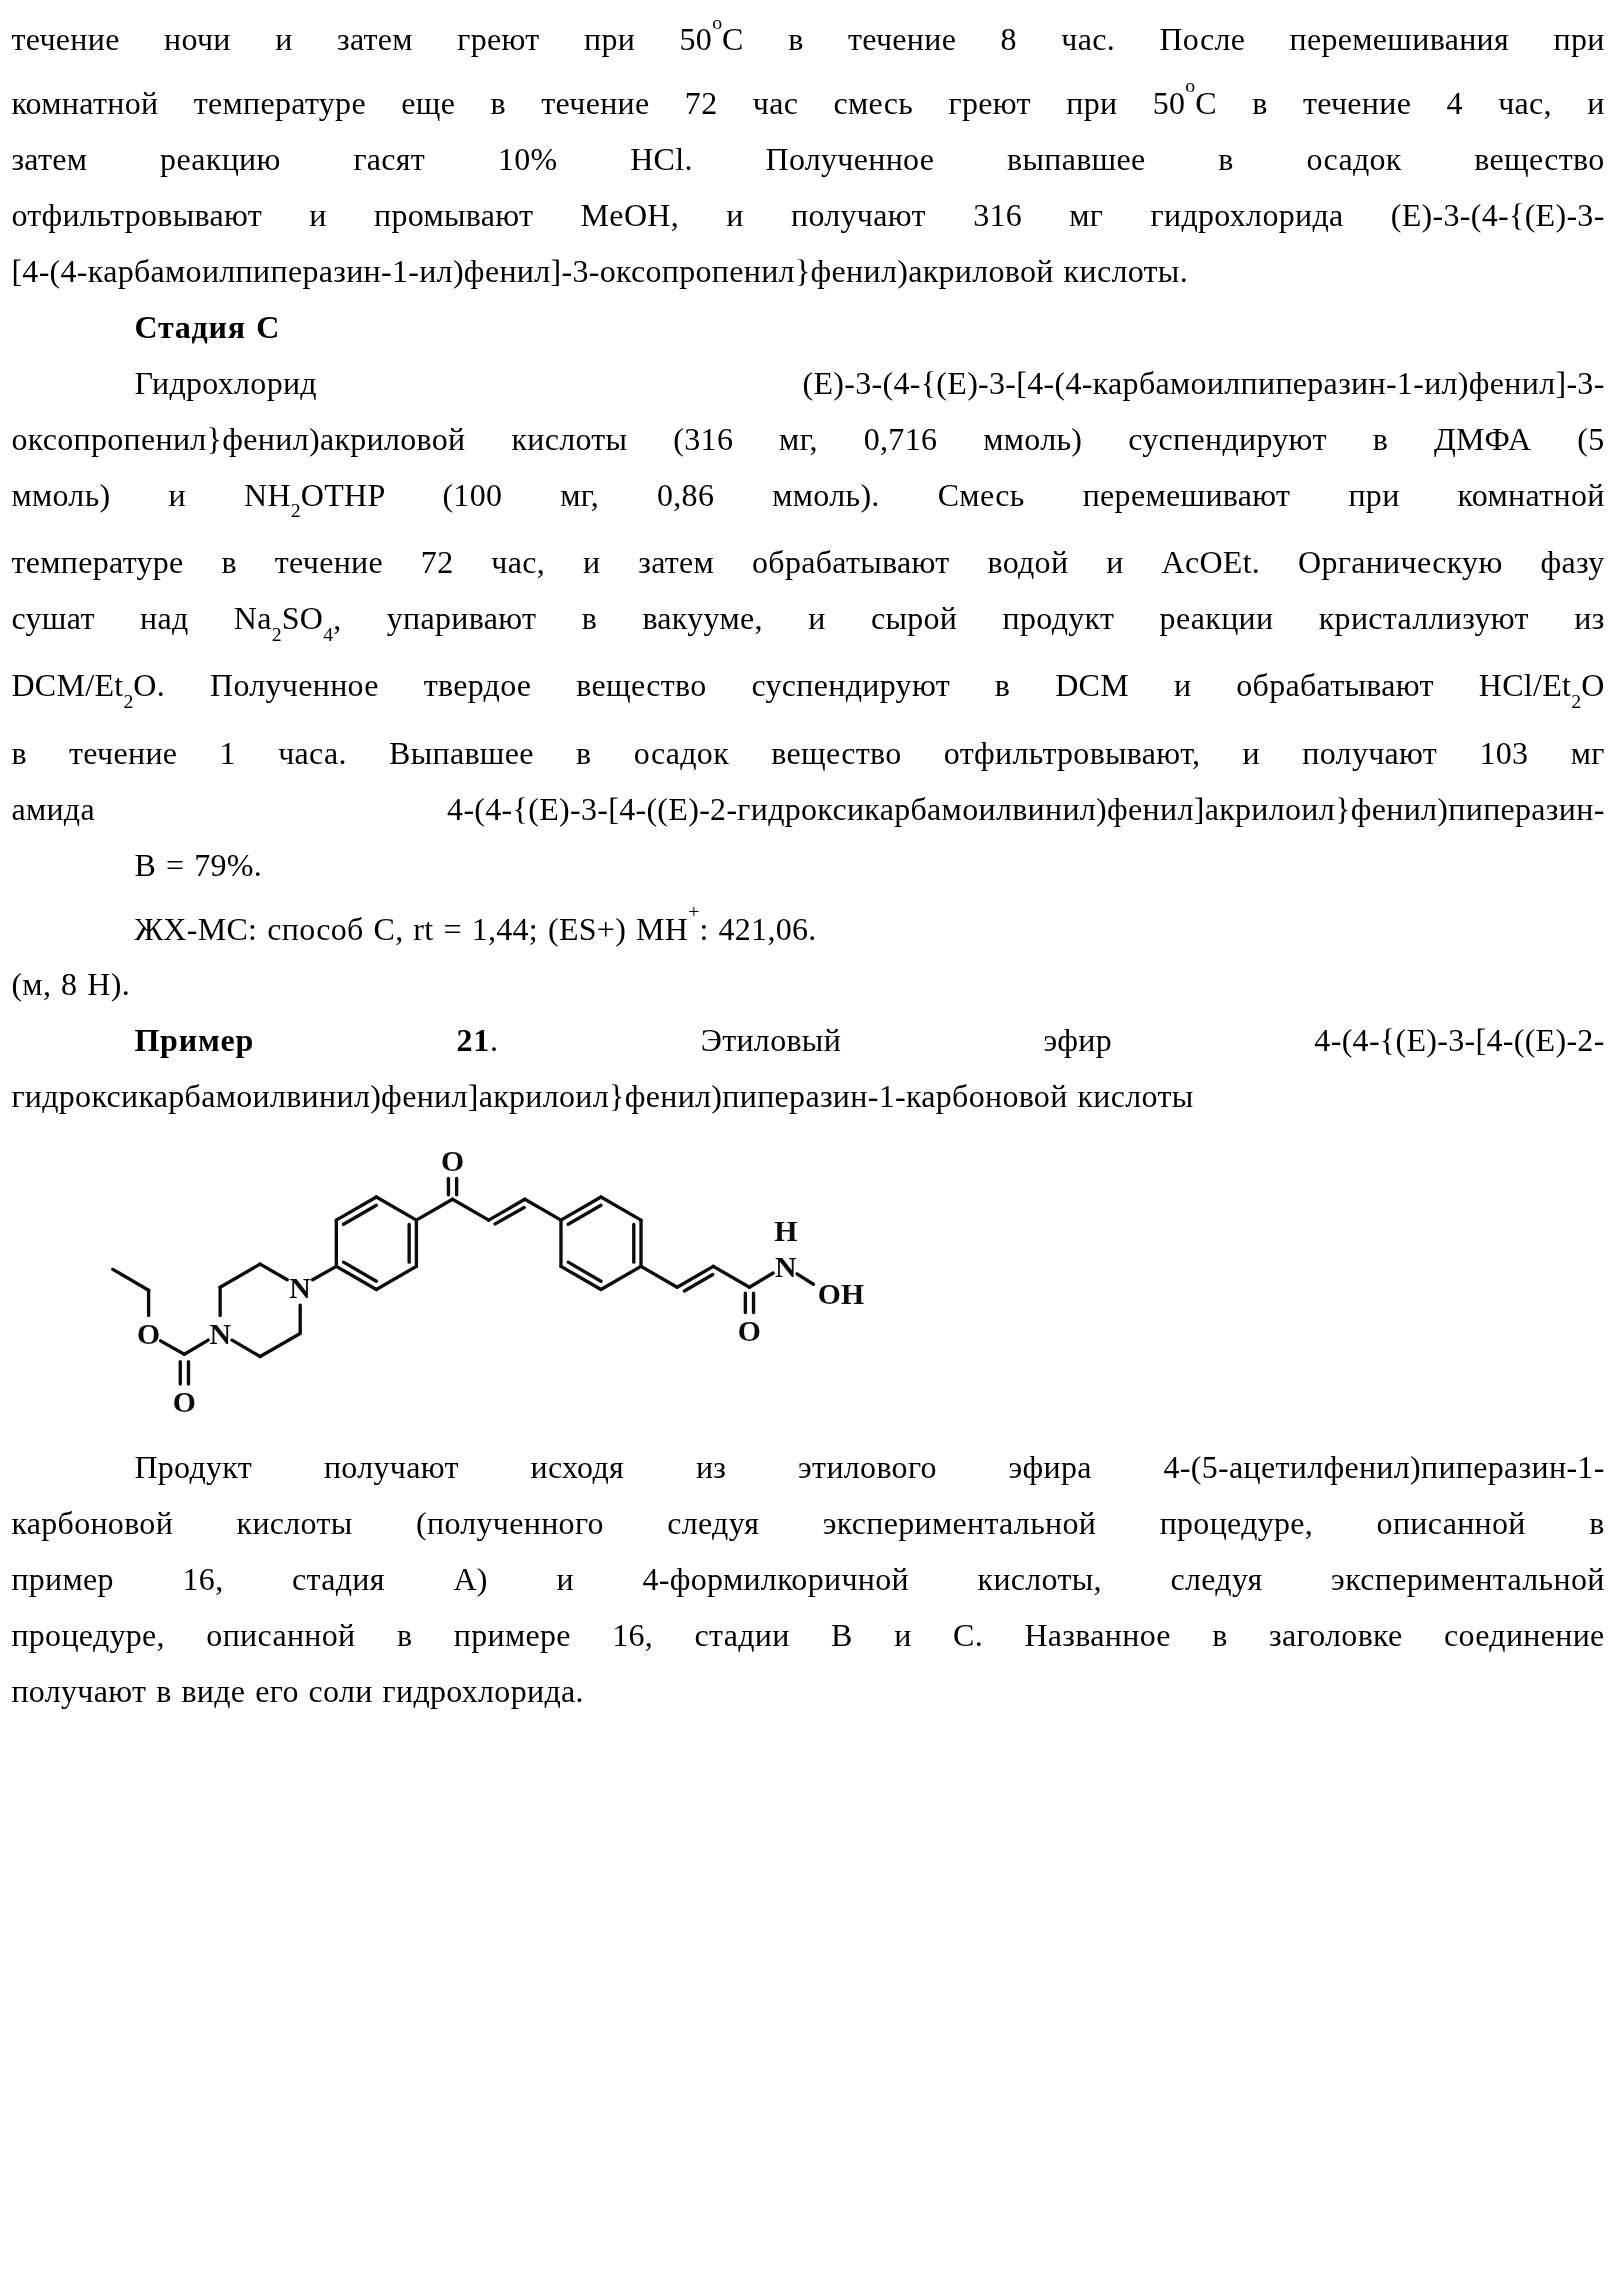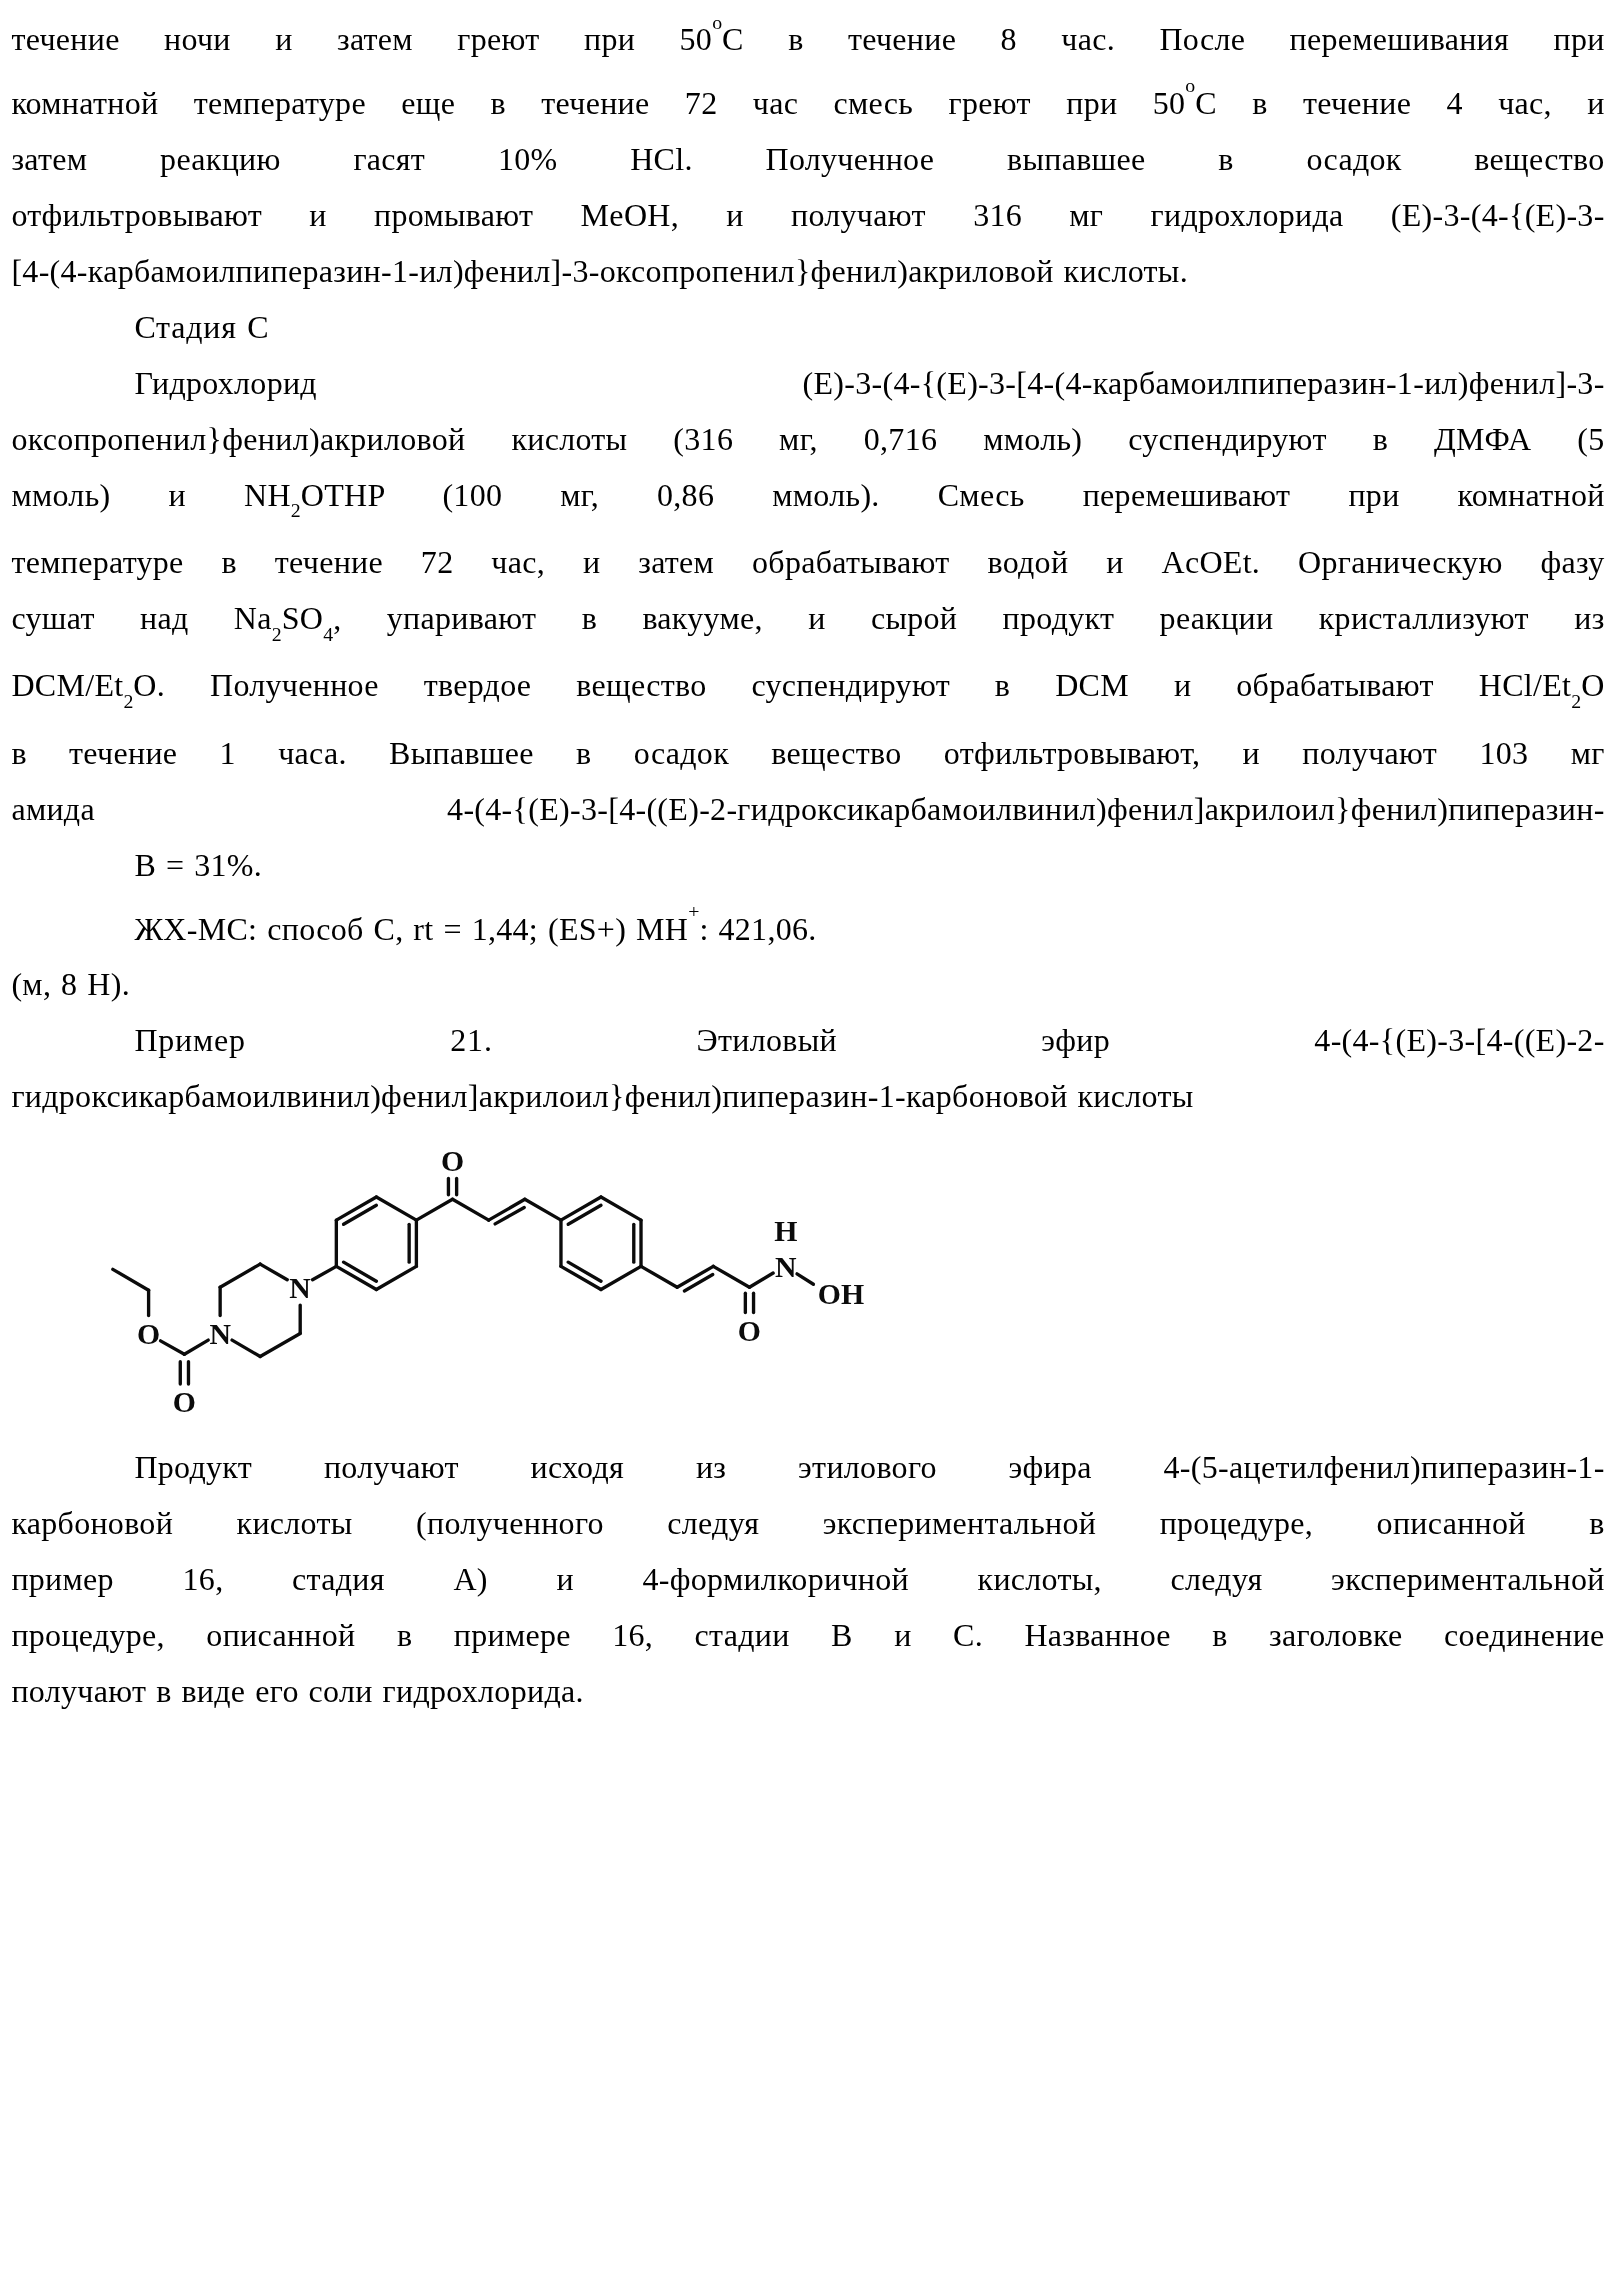--- a/index.html
+++ b/index.html
@@ -12,21 +12,21 @@
   .doc{padding:3.2px 11.4px 0 11.4px;}
   .line{
     line-height:56px;
     text-align:justify;
     text-align-last:justify;
     letter-spacing:0.3px;
     word-spacing:1.6px;
   }
   .line.last{text-align-last:left;}
   .line.indent{text-indent:123px;}
-  .line b{font-weight:normal;letter-spacing:0.8px;}
+  .line b{font-weight:bold;letter-spacing:0.8px;}
   .line sup{font-size:0.62em;position:relative;top:-0.48em;letter-spacing:0;}
   .line sub{font-size:0.62em;position:relative;top:0.22em;letter-spacing:0;}
   .figure-wrap{margin:19.5px 0 19.5px 75px;height:276px;}
   .figure-wrap svg{display:block;}
   .bond{stroke:#0b0b0b;stroke-width:4.5;stroke-linecap:round;fill:none;}
   .atom{
     font-family:"Liberation Serif","DejaVu Serif",serif;
     font-size:40px;font-weight:600;fill:#0b0b0b;
     dominant-baseline:central;
   }
@@ -51,21 +51,21 @@
         <div class="line indent">Гидрохлорид (E)-3-(4-{(E)-3-[4-(4-карбамоилпиперазин-1-ил)фенил]-3-</div>
         <div class="line">оксопропенил}фенил)акриловой кислоты (316 мг, 0,716 ммоль) суспендируют в ДМФА (5</div>
         <div class="line">ммоль) и NH<sub>2</sub>OTHP (100 мг, 0,86 ммоль). Смесь перемешивают при комнатной</div>
         <div class="line">температуре в течение 72 час, и затем обрабатывают водой и AcOEt. Органическую фазу</div>
         <div class="line">сушат над Na<sub>2</sub>SO<sub>4</sub>, упаривают в вакууме, и сырой продукт реакции кристаллизуют из</div>
         <div class="line">DCM/Et<sub>2</sub>O. Полученное твердое вещество суспендируют в DCM и обрабатывают HCl/Et<sub>2</sub>O</div>
         <div class="line">в течение 1 часа. Выпавшее в осадок вещество отфильтровывают, и получают 103 мг</div>
         <div class="line">амида 4-(4-{(E)-3-[4-((E)-2-гидроксикарбамоилвинил)фенил]акрилоил}фенил)пиперазин-</div>
       </div>
       <div>
-        <div class="line last indent">B = 31%.</div>
+        <div class="line last indent">B = 79%.</div>
       </div>
       <div>
         <div class="line last indent">ЖХ-МС: способ C, rt = 1,44; (ES+) MH<sup>+</sup>: 421,06.</div>
       </div>
       <div>
         <div class="line last">(м, 8 H).</div>
       </div>
       <div>
         <div class="line indent"><b>Пример</b> <b>21</b>. Этиловый эфир 4-(4-{(E)-3-[4-((E)-2-</div>
         <div class="line last">гидроксикарбамоилвинил)фенил]акрилоил}фенил)пиперазин-1-карбоновой кислоты</div>

